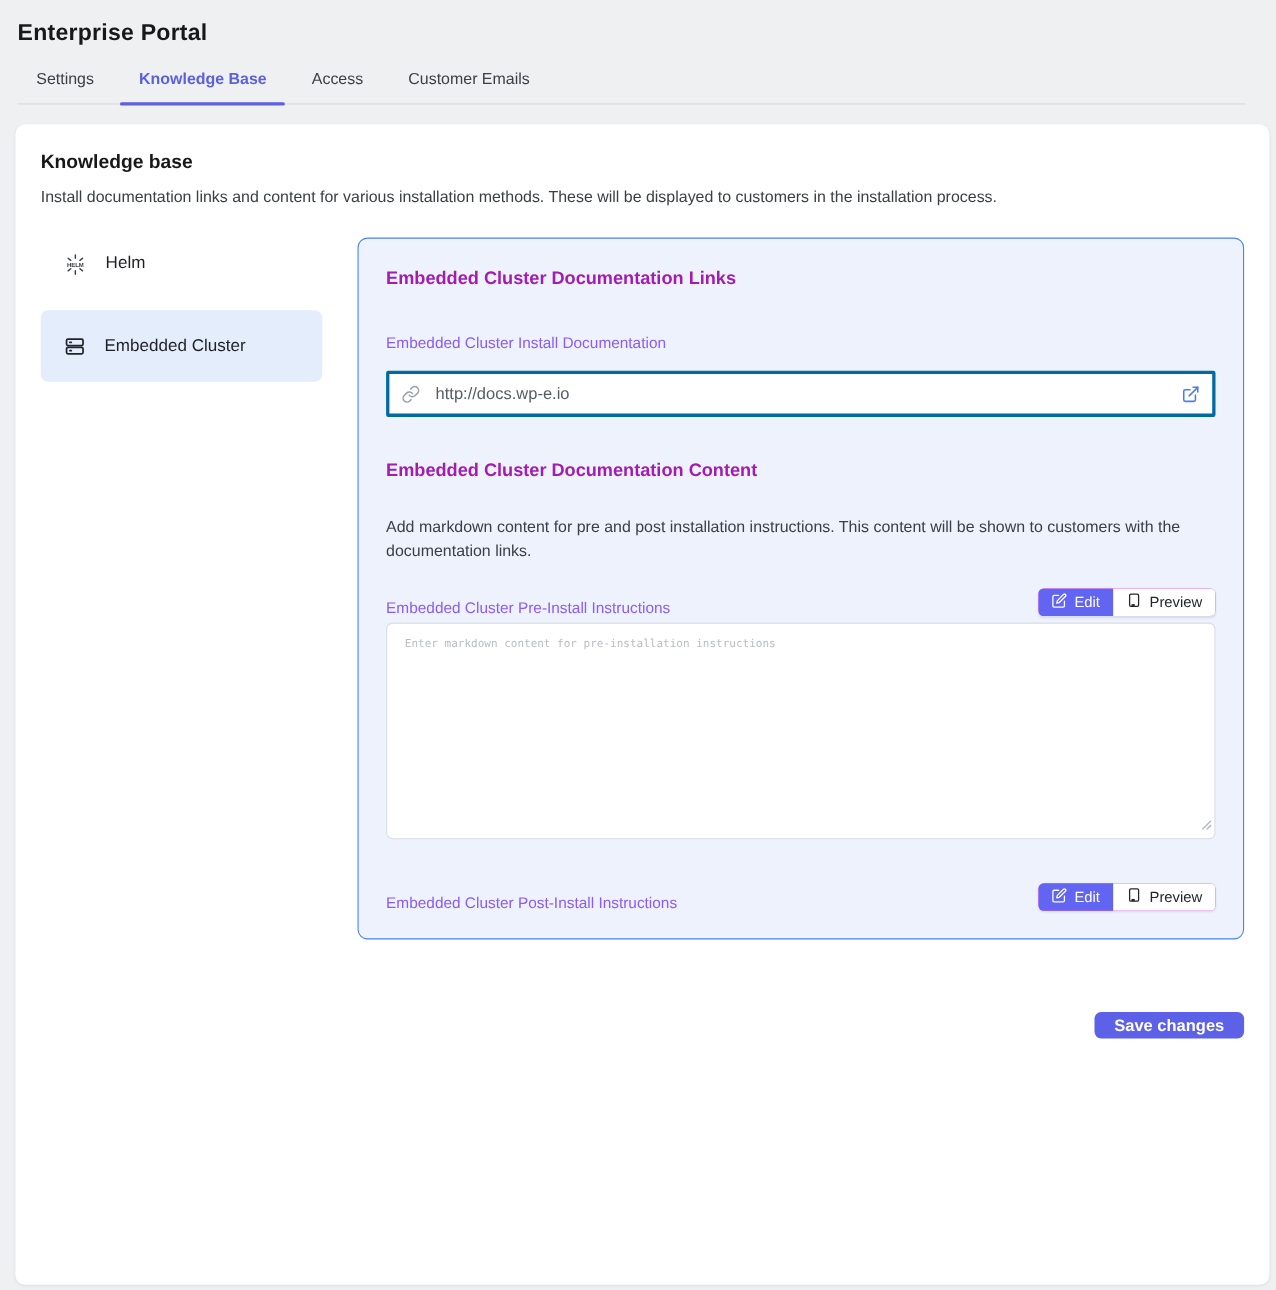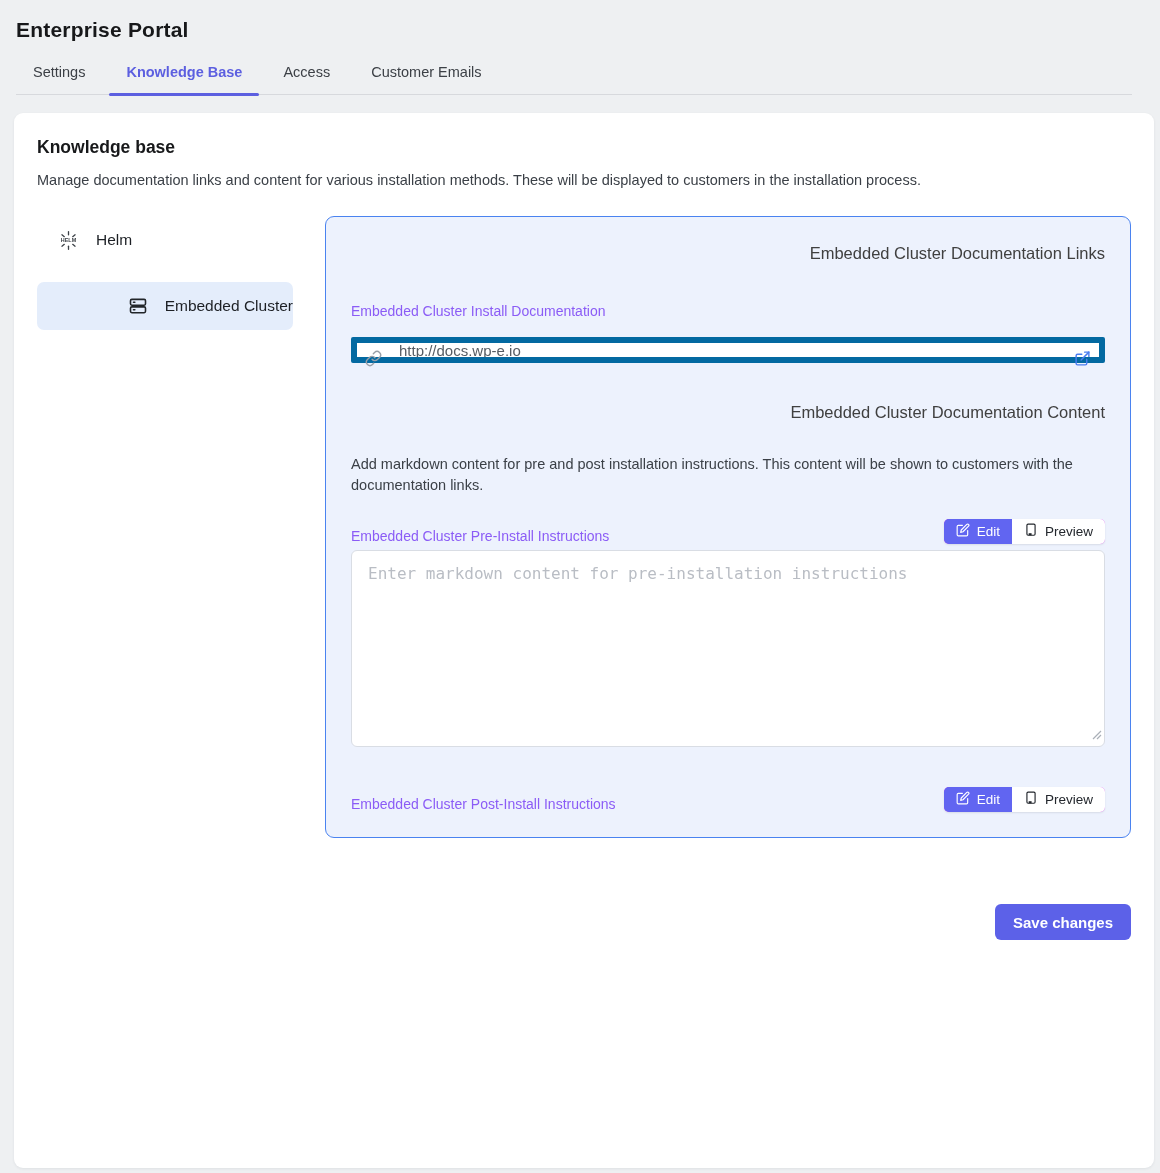--- a/index.html
+++ b/index.html
@@ -82,57 +82,55 @@
     height: 48px;
     border-radius: 7px;
     font-size: 15.5px;
     font-weight: 500;
     color: #1d2025;
     cursor: pointer;
     margin-bottom: 18px;
   }
   .side-item.active {
     background: #e4edfb;
-    height: 48px;
-    justify-content: flex-end;
+    height: 65px;
   }
   .side-item .icon { display: flex; align-items: center; }
 
   
   .panel {
     flex: 1;
     margin-left: 32px;
     background: #edf2fd;
     border: 1px solid #4a83f0;
     border-radius: 9px;
     padding: 25px;
     height: fit-content;
   }
   .section-title {
     margin: 2px 0 0 0;
     font-size: 16.5px;
-    font-weight: 400;
-    color: #404040;
-    text-align: right;
+    font-weight: 700;
+    color: #a21caf;
   }
   .field-label {
     display: block;
     font-size: 14px;
     color: #8b5cf6;
   }
   .label-links { margin-top: 40px; }
 
   .url-wrap {
     position: relative;
     margin-top: 18px;
   }
   .url-input {
     width: 100%;
-    height: 26px;
-    border: 6px solid #0369a1;
+    height: 42px;
+    border: 3px solid #0369a1;
     border-radius: 2px;
     background: #ffffff;
     padding: 0 44px 0 42px;
     font-size: 15px;
     color: #565c63;
     font-family: "Liberation Sans", "DejaVu Sans", sans-serif;
     outline: none;
   }
   .url-wrap .left-ico {
     position: absolute; left: 14px; top: 13px;
@@ -184,41 +182,41 @@
   .ta-wrap { position: relative; margin-top: 6px; }
   .md-textarea {
     display: block;
     width: 100%;
     height: 197px;
     border: 1px solid #d9dde4;
     border-radius: 6px;
     background: #ffffff;
     padding: 13px 16px;
     font-family: "DejaVu Sans Mono", "Liberation Mono", monospace;
-    font-size: 16px;
+    font-size: 10px;
     color: #33373c;
     resize: none;
     outline: none;
   }
   .md-textarea::placeholder { color: #b9bdc4; }
   .resize-handle {
     position: absolute;
     right: 3px; bottom: 3px;
     pointer-events: none;
   }
   .ta-post { margin-top: 40px; gap: 16px; }
 
   
   .footer-row {
     display: flex;
     justify-content: flex-end;
     margin-top: 66px;
   }
   .save-btn {
-    height: 36px;
+    height: 24px;
     padding: 0 18px;
     background: #5c61e8;
     color: #ffffff;
     font-size: 15px;
     font-weight: 700;
     font-family: "Liberation Sans", "DejaVu Sans", sans-serif;
     border: none;
     border-radius: 6px;
     cursor: pointer;
   }
@@ -231,21 +229,21 @@
   <nav class="tabs">
     <div class="tab">Settings</div>
     <div class="tab active">Knowledge Base</div>
     <div class="tab">Access</div>
     <div class="tab">Customer Emails</div>
   </nav>
 </header>
 
 <main class="card">
   <h2 class="card-title">Knowledge base</h2>
-  <p class="card-desc">Manage documentation links and content for various installation methods. These will be displayed to customers in the installation process.</p>
+  <p class="card-desc">Install documentation links and content for various installation methods. These will be displayed to customers in the installation process.</p>
 
   <div class="body-row">
 
     <aside class="side">
       <div class="side-item">
         <span class="icon">
           <svg width="21" height="21" viewBox="0 0 24 24">
             <g stroke="#3a3f45" stroke-width="1.5" stroke-linecap="round" fill="none">
               <line x1="12" y1="2" x2="12" y2="5.5"></line>
               <line x1="12" y1="18.5" x2="12" y2="22"></line>

